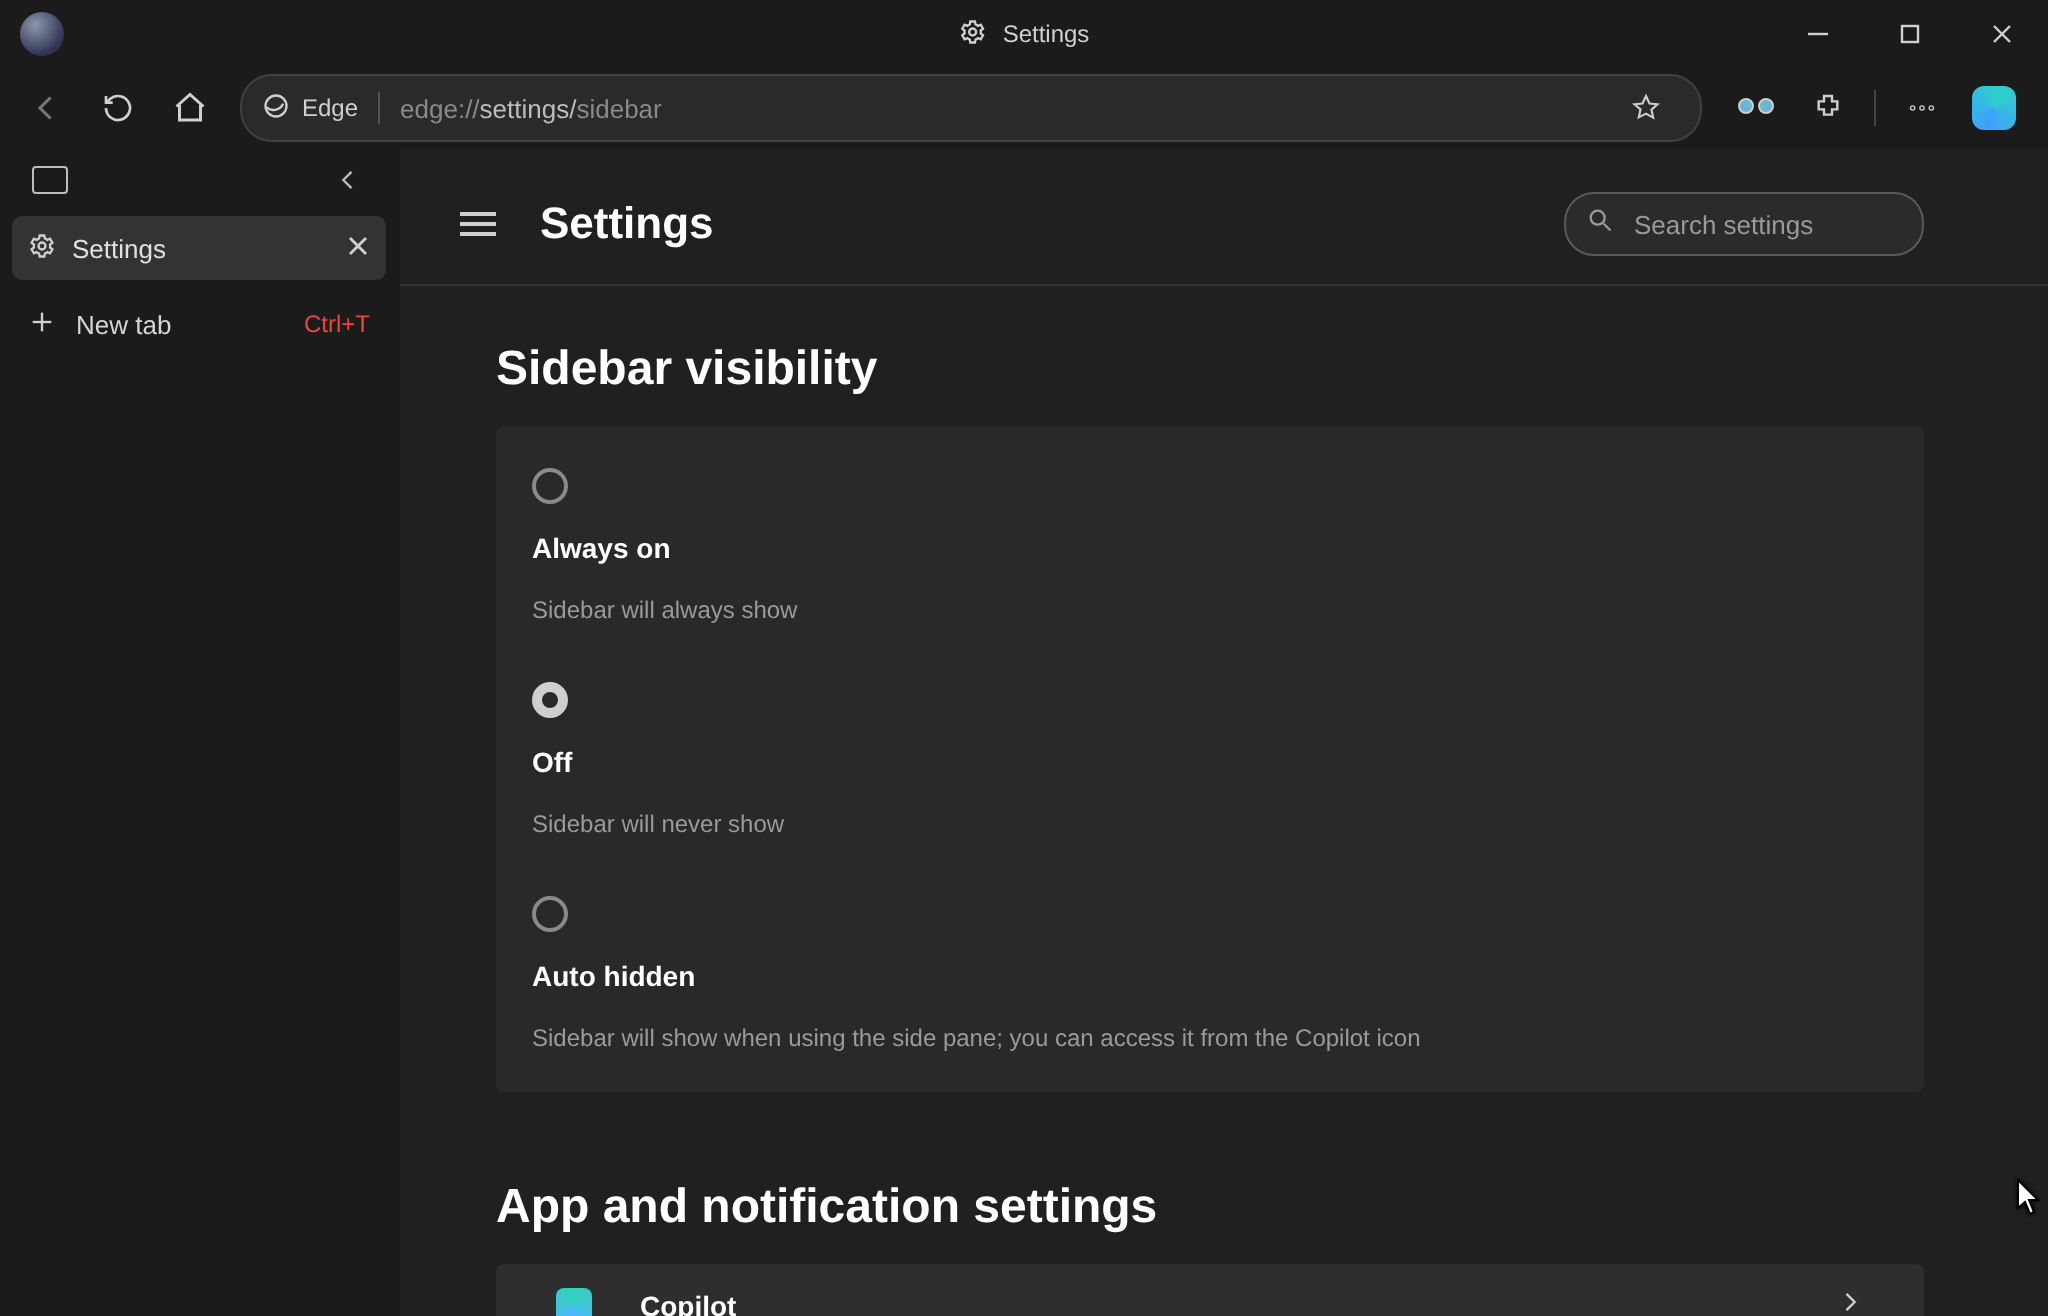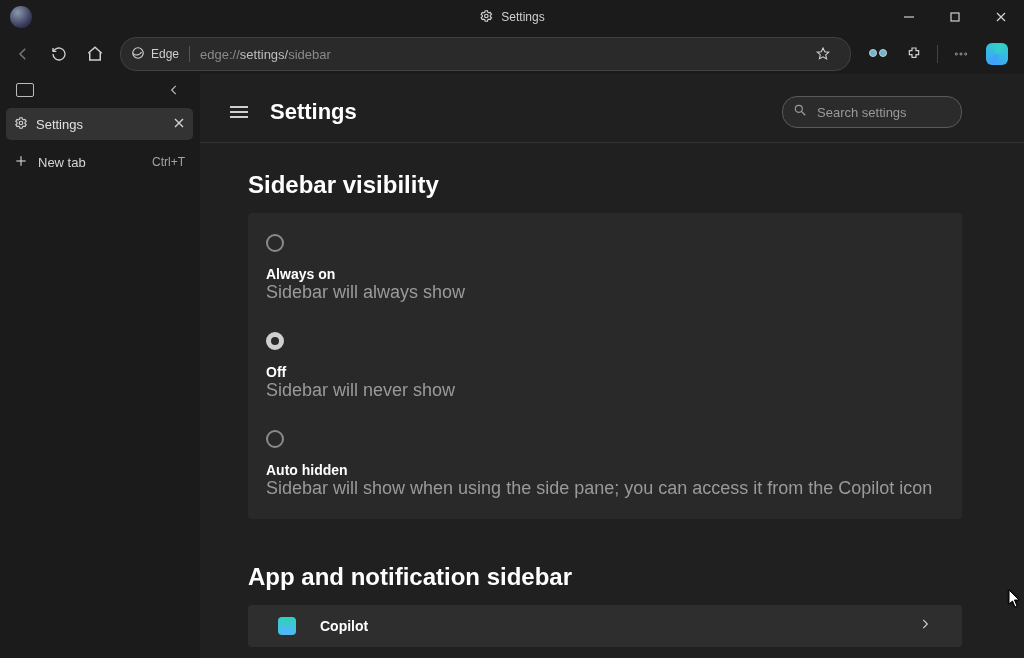--- a/index.html
+++ b/index.html
@@ -32,40 +32,40 @@
 
   
   .bodyarea{ display:flex; height: calc(658px - 34px - 40px); }
   .railbar{ width:200px; background:#1b1b1b; border-right:1px solid #1b1b1b; display:flex; flex-direction:column; }
   .railheader{ height:32px; display:flex; align-items:center; justify-content:space-between; padding:0 8px 0 8px;}
   .railheader .box{ width:18px; height:14px; border:1.5px solid #bcbcbc; border-radius:2px;}
   .railheader .chev svg{ stroke:#bcbcbc;}
   .tab-pill{ margin:2px 6px; height:32px; background:#333; border-radius:5px; display:flex; align-items:center; padding:0 8px; gap:8px; color:#e0e0e0; font-size:13px;}
   .tab-pill .close{ margin-left:auto; }
   .new-tab-row{ margin:4px 6px; height:32px; display:flex; align-items:center; padding:0 8px; gap:10px; color:#d6d6d6; font-size:13px;}
-  .new-tab-row .shortcut{ margin-left:auto; color:#a3a3a3; font-size:12px;}
+  .new-tab-row .shortcut{ margin-left:auto; color:#ef4444; font-size:12px;}
 
   .content{ flex:1; background:#202020; overflow-y:auto; position:relative;}
   .content-header{ display:flex; align-items:center; justify-content:space-between; padding:22px 62px 14px 22px;}
   .content-header .left{ display:flex; align-items:center; gap:14px;}
   .content-header .title{ font-size:22px; font-weight:600; color:#fff;}
   .hamburger div{ width:18px; height:2px; background:#cfcfcf; margin:3px 0;}
   .searchbox{ width:180px; height:32px; border:1px solid #5a5a5a; background:#2b2b2b; border-radius:15px; display:flex; align-items:center; padding:0 10px; gap:10px;}
   .searchbox input{ flex:1; background:transparent; border:none; outline:none; color:#ddd; font-size:13px;}
   .searchbox input::placeholder{ color:#9a9a9a;}
   .hr{ height:1px; background:#333; margin-left:0;}
 
   .main{ padding: 28px 62px 40px 48px; }
   .section-title{ font-size:24px; font-weight:600; color:#fff; margin-bottom:14px;}
   .card{ background:#292929; border-radius:4px; padding: 6px 0;}
   .radio-row{ display:flex; align-items:flex-start; gap:14px; padding:14px 18px;flex-direction:column;}
   .radio-outer{ width:18px; height:18px; border:2px solid #8a8a8a; border-radius:50%; margin-top:1px; flex-shrink:0; display:flex; align-items:center; justify-content:center;}
   .radio-row.selected .radio-outer{ border-color:#cfcfcf; border-width:5px; }
   .radio-texts .label{ font-size:14px; font-weight:600; color:#fff;}
-  .radio-texts .desc{ font-size:18px; color:#9a9a9a; margin-top:0;}
+  .radio-texts .desc{ font-size:12px; color:#9a9a9a; margin-top:16px;}
 
   .list-row{ background:#2e2e2e; border-radius:4px; height:42px; display:flex; align-items:center; padding:0 30px; gap:24px; margin-top:10px;}
   .list-row .label{ font-size:14px; font-weight:600; color:#fff;}
   .list-row .chev{ margin-left:auto;}
   .copilot-tiny{ width:18px; height:18px; background:conic-gradient(from 180deg,#4fb5ff,#30d2b6,#4fb5ff); border-radius:4px;}
 
   .cursor{ position:absolute; left:808px; top:515px; pointer-events:none;}
   .cursor svg{ filter: drop-shadow(0 0 1px #000);}
 </style>
 </head>
@@ -242,21 +242,21 @@
           <div class="radio-outer"></div>
           <div class="radio-texts">
             <div class="label">Auto hidden</div>
             <div class="desc">Sidebar will show when using the side pane; you can access it from the Copilot icon</div>
           </div>
         </div>
       </div>
 
       <div style="height:44px"></div>
 
-      <div class="section-title">App and notification sidebar</div>
+      <div class="section-title">App and notification settings</div>
       <div class="list-row">
         <div class="copilot-tiny"></div>
         <div class="label">Copilot</div>
         <div class="chev"><svg width="14" height="14" viewBox="0 0 24 24" fill="none" stroke="#cfcfcf" stroke-width="2">
               <path d="M9 5l7 7-7 7"></path>
             </svg></div>
       </div>
     </div>
 
     <div class="cursor">

